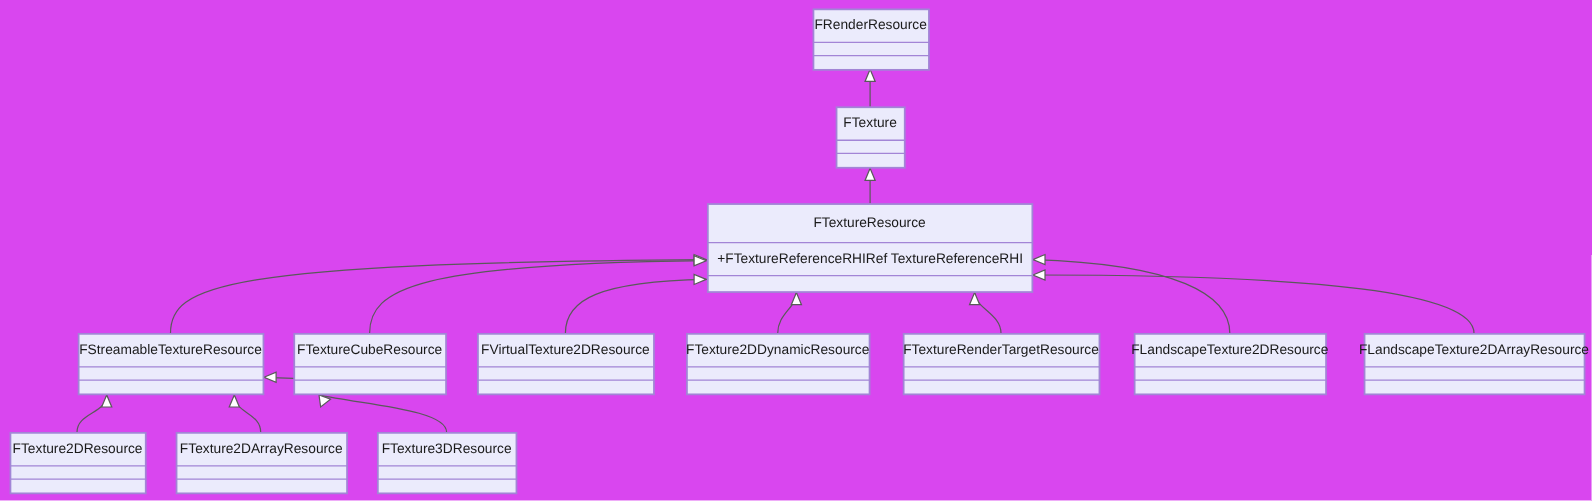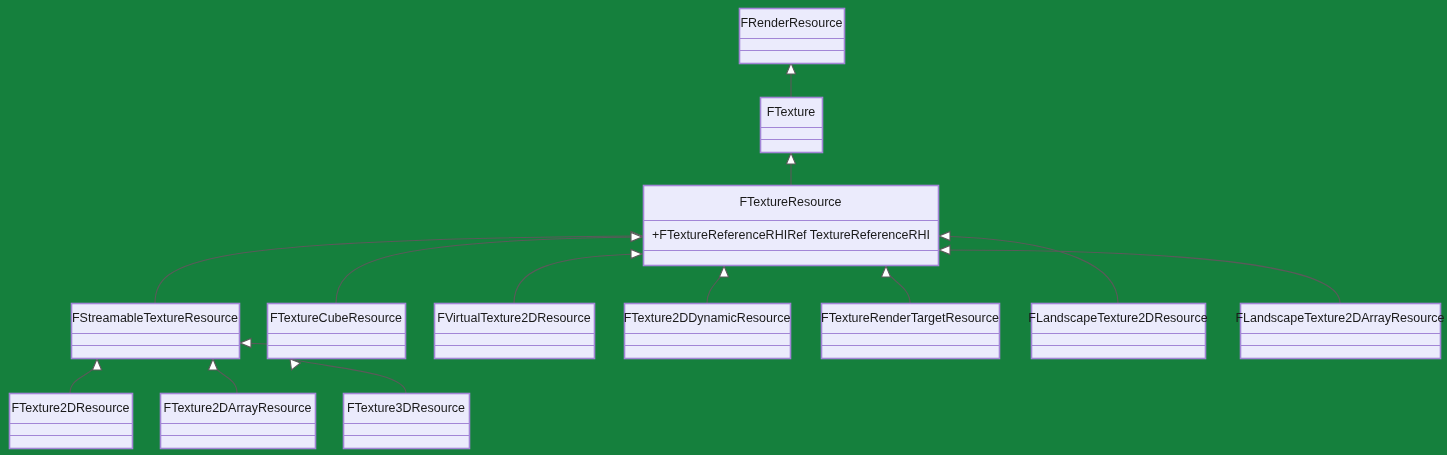--- a/index.html
+++ b/index.html
@@ -11,21 +11,21 @@
   body {
     width: 1447px;
     height: 455px;
     overflow: hidden;
     font-family: "Liberation Sans", sans-serif;
   }
   #diagram-root {
     position: relative;
     width: 1447px;
     height: 455px;
-    background: #15803d;
+    background: #d946ef;
   }
   #diagram-svg {
     position: absolute;
     top: 0;
     left: 0;
     width: 1447px;
     height: 455px;
     display: block;
   }
   .uml-box-rect {

